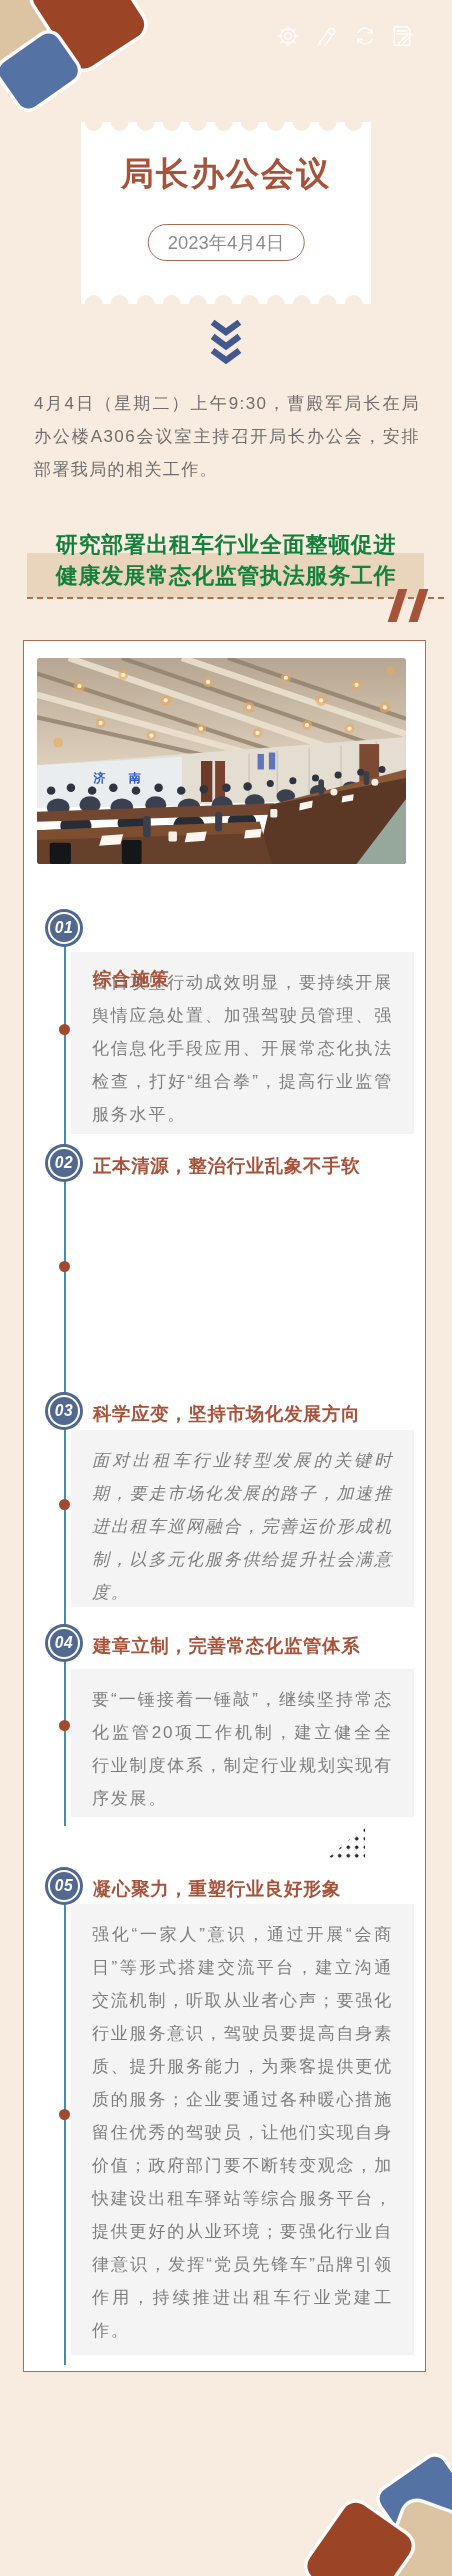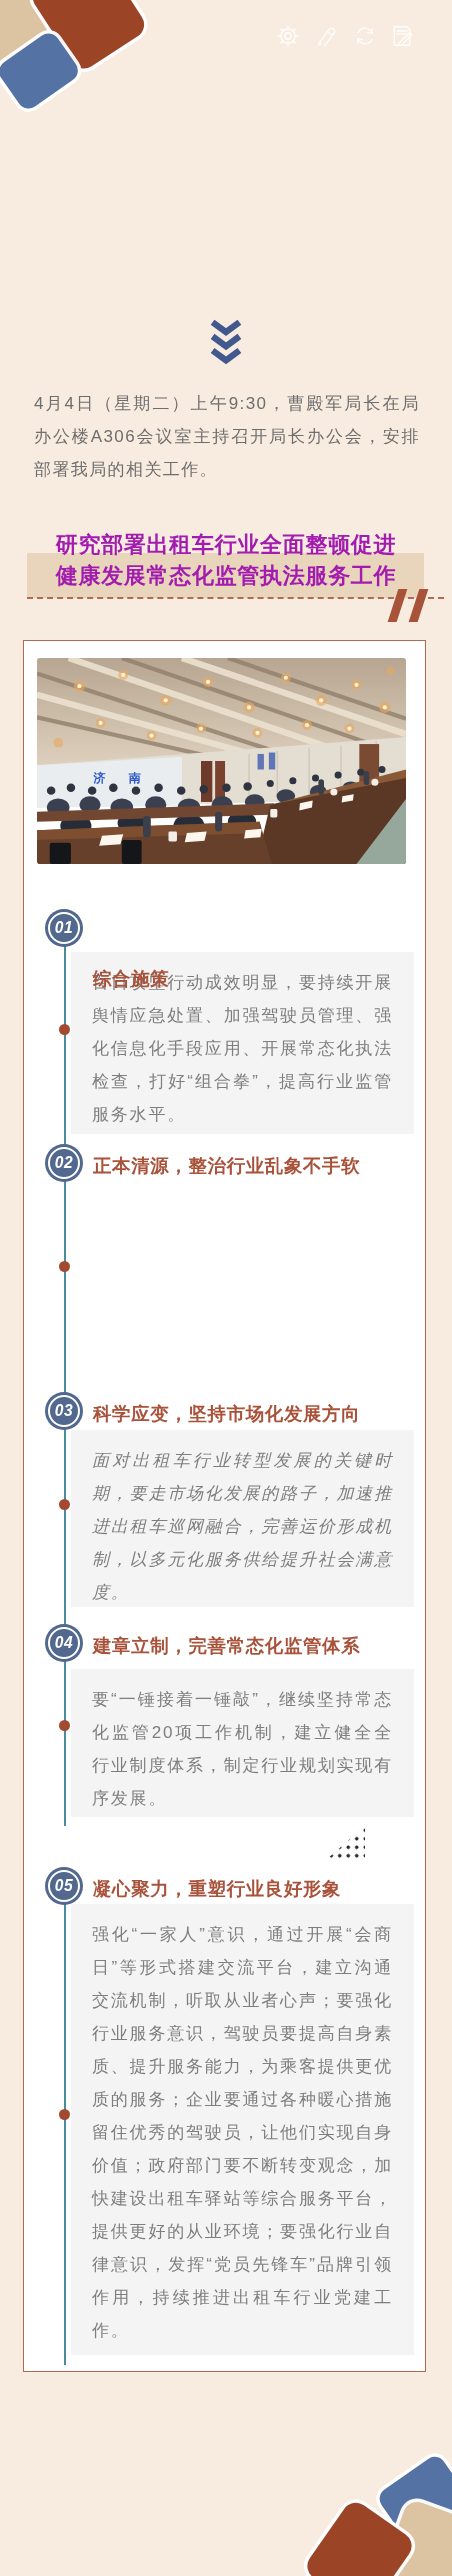--- a/index.html
+++ b/index.html
@@ -26,21 +26,21 @@
   .date-pill{position:absolute;top:102px;left:50%;transform:translateX(-50%);border:1.4px solid #a86a52;border-radius:20px;padding:5px 19px;font-size:18.4px;color:#8c8c8c;white-space:nowrap;}
 
   .chevron{position:absolute;left:209px;top:318px;width:34px;height:48px;}
   .chevron svg{width:100%;height:100%;fill:none;stroke:#41598e;stroke-width:9;}
 
   .intro{position:absolute;left:34px;top:387px;width:386px;font-size:17px;line-height:33px;letter-spacing:1.4px;color:#6e6e6e;text-align:justify;}
 
   
   .banner-rect{position:absolute;left:27px;top:553px;width:397px;height:45px;background:#e9d5bb;}
   .banner-dash{position:absolute;left:27px;top:597px;width:417px;border-top:2.1px dashed #b06a50;}
-  .banner-text{position:absolute;left:14px;top:529px;width:424px;text-align:center;font-size:22px;line-height:31px;font-weight:bold;color:#a21caf;letter-spacing:0.7px;}
+  .banner-text{position:absolute;left:14px;top:529px;width:424px;text-align:center;font-size:22px;line-height:31px;font-weight:bold;color:#15803d;letter-spacing:0.7px;}
   .quote-bar{position:absolute;width:9.2px;height:33px;background:#a9523a;transform:skewX(-18deg);}
 
   
   .main-card{position:absolute;left:23px;top:640px;width:403px;height:1732px;background:#fff;border:1.4px solid #b06a50;box-sizing:border-box;}
   .photo-wrap{position:absolute;left:37px;top:658px;width:369px;height:206px;border-radius:2.8px;overflow:hidden;}
   .photo-wrap svg{display:block;width:100%;height:100%;}
 
   .tline{position:absolute;left:64px;width:2.1px;background:#4a8ba0;z-index:1;}
   .tdot{position:absolute;left:59px;width:11.3px;height:11.3px;border-radius:50%;background:#a3492f;z-index:2;}
 
@@ -94,20 +94,26 @@
   </div>
   <div class="tool-icon" style="left:390px;">
     <svg viewBox="0 0 34 34">
         <path d="M6 4 L24 4 L28 8 L28 30 L6 30 Z"></path>
         <line x1="10" y1="10" x2="24" y2="10"></line>
         <line x1="10" y1="14" x2="24" y2="14"></line>
         <path d="M13 27 L28 12 L31 15 L16 30 L12 31 Z"></path>
       </svg>
   </div>
 
+  <div class="ticket">
+    <div class="scallop top"></div>
+    <div class="scallop bot"></div>
+    <div class="ticket-title">局长办公会议</div>
+    <div class="date-pill">2023年4月4日</div>
+  </div>
 
   <div class="chevron">
     <svg viewBox="0 0 48 68">
         <polyline points="5,6 24,20 43,6"></polyline>
         <polyline points="5,26 24,40 43,26"></polyline>
         <polyline points="5,46 24,60 43,46"></polyline>
       </svg>
   </div>
 
   <div class="intro">4月4日（星期二）上午9:30，曹殿军局长在局办公楼A306会议室主持召开局长办公会，安排部署我局的相关工作。</div>

